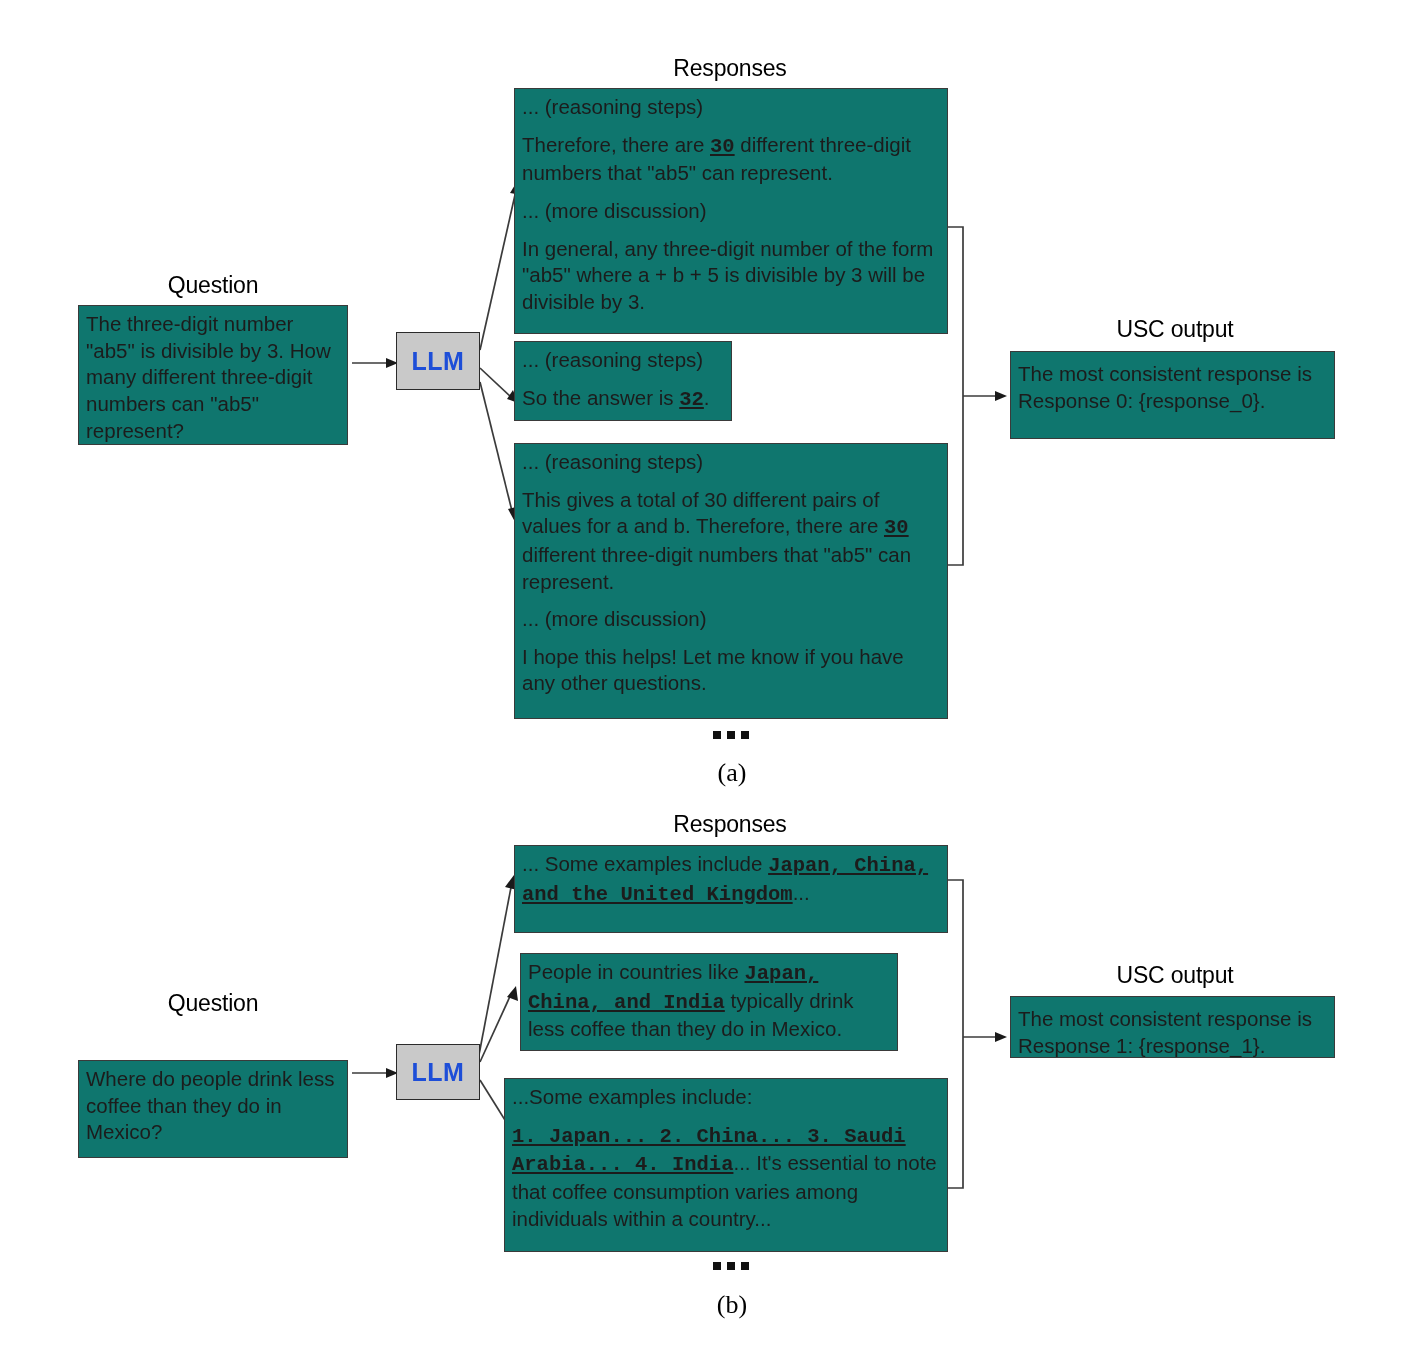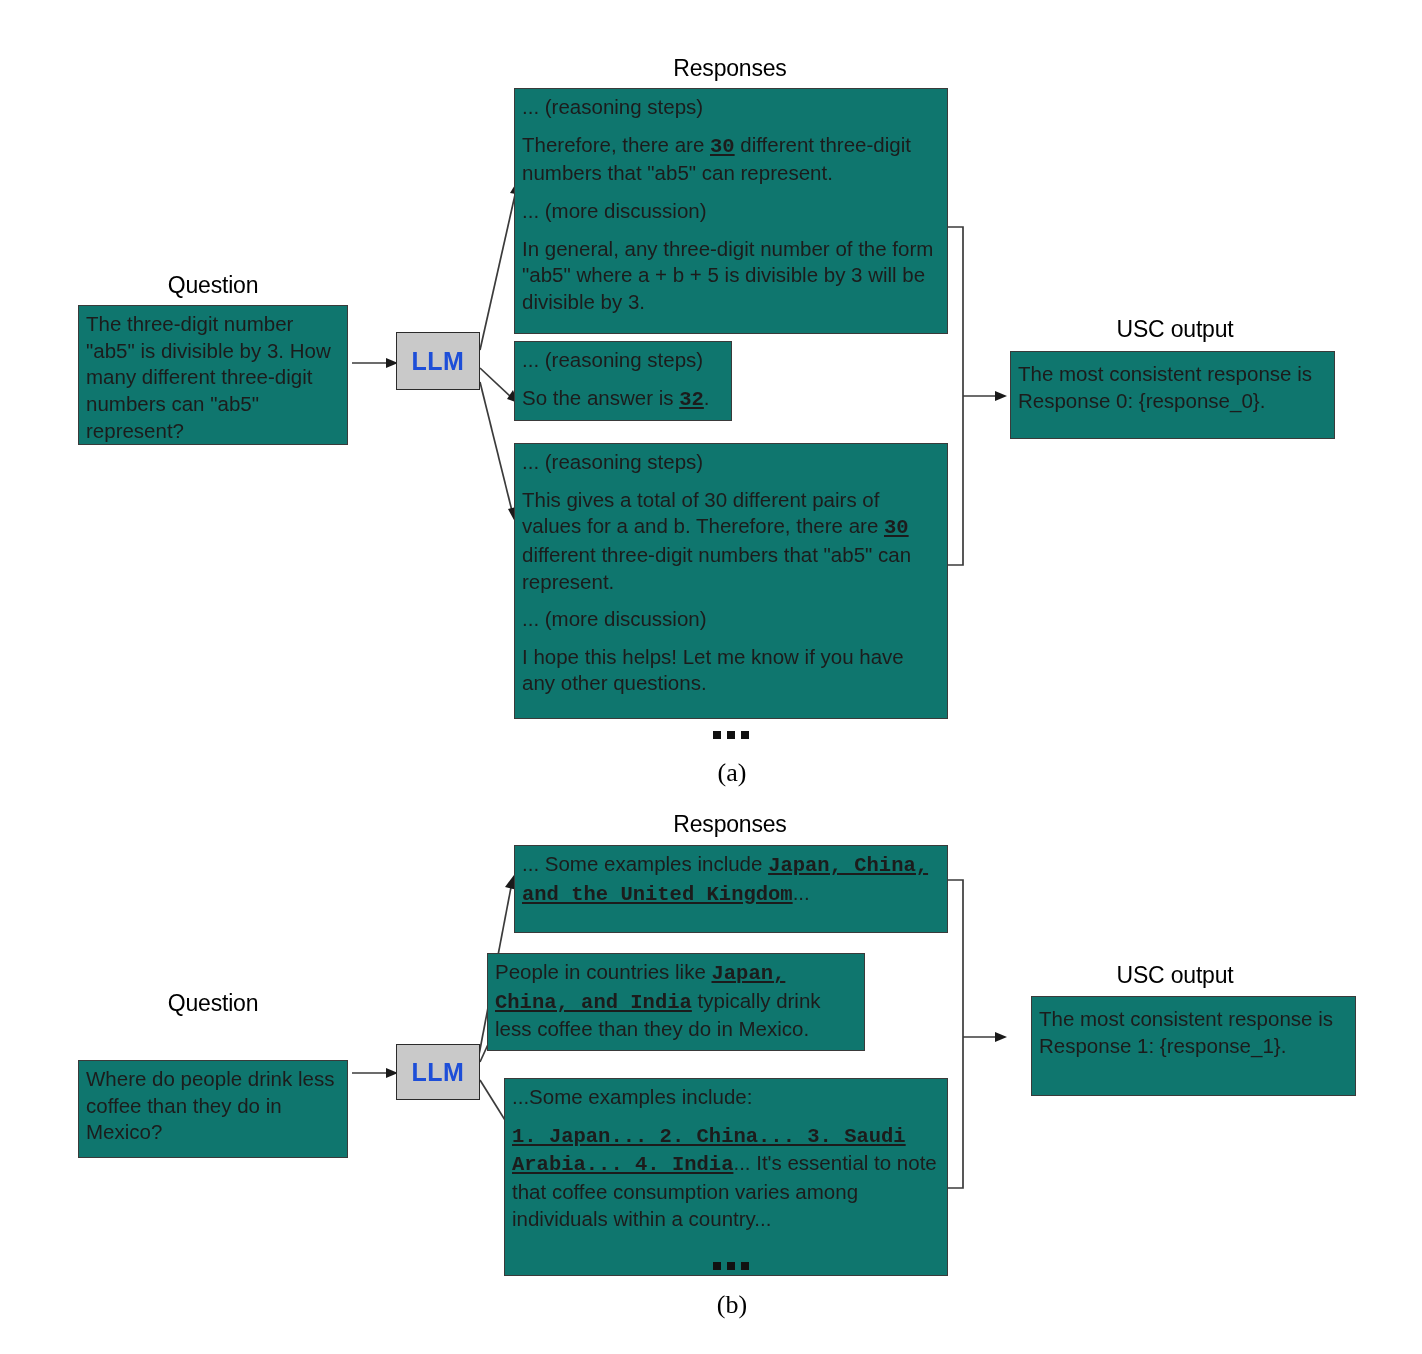--- a/index.html
+++ b/index.html
@@ -170,35 +170,35 @@
   </div>
 
   <div class="abs llm" style="left:396px;top:1044px;width:84px;height:56px;">LLM</div>
 
   <div class="abs heading" style="left:515px;top:811px;width:430px;">Responses</div>
 
   <div class="abs box" style="left:514px;top:845px;width:434px;height:88px;">
     <p><span>... Some examples include </span><b>Japan, China, and the United Kingdom</b><span>...</span></p>
   </div>
 
-  <div class="abs box" style="left:487px;top:953px;width:378px;height:98px;">
+  <div class="abs box" style="left:520px;top:953px;width:378px;height:98px;">
     <p><span>People in countries like </span><b>Japan, China, and India</b><span> typically drink less coffee than they do in Mexico.</span></p>
   </div>
 
-  <div class="abs box" style="left:504px;top:1078px;width:444px;height:198px;">
+  <div class="abs box" style="left:504px;top:1078px;width:444px;height:174px;">
     <p>...Some examples include:</p>
     <p><b>1. Japan... 2. China... 3. Saudi Arabia... 4. India</b><span>... It's essential to note that coffee consumption varies among individuals within a country...</span></p>
   </div>
 
   <div class="abs dots" style="left:713px;top:1262px;">
     <i></i>
       <i></i>
       <i></i>
   </div>
 
   <div class="abs heading" style="left:1010px;top:962px;width:330px;">USC output</div>
 
-  <div class="abs box" style="left:1010px;top:996px;width:325px;height:100px;padding-top:9px;margin-left:21px;">
+  <div class="abs box" style="left:1010px;top:996px;width:325px;height:62px;padding-top:9px;">
     <p>The most consistent response is Response 1: {response_1}.</p>
   </div>
 
   <div class="abs caption" style="left:692px;top:1290px;">(b)</div>
 </div>
 
 </body></html>

